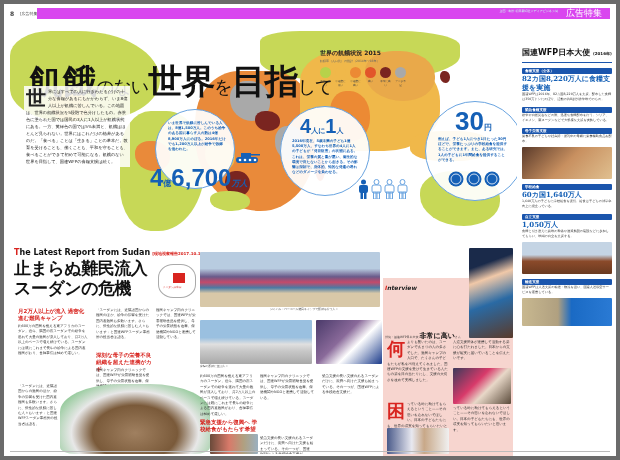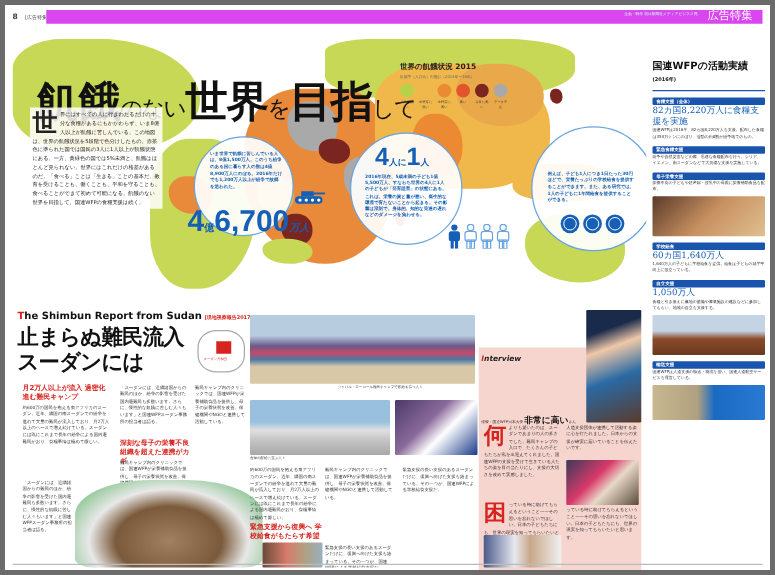--- a/index.html
+++ b/index.html
@@ -30,28 +30,28 @@
   .legend .ttl { font-size: 6px; font-weight: bold; color: #222; }
   .legend .sub { font-size: 3px; color: #666; margin-top: 1px; }
   .legend .dots { display: flex; gap: 4px; margin-top: 4px; }
   .legend .dot { width: 11px; height: 11px; border-radius: 50%; }
   .legend .lbls { display: flex; gap: 4px; margin-top: 1px; font-size: 2.6px; color: #444; }
   .legend .lbls span { width: 11px; text-align: center; }
   .rside { position: absolute; left: 518px; top: 46px; width: 90px; }
   .rside .ttl { font-size: 8px; font-weight: bold; color: #111; line-height: 10px; }
   .rside .ttl small { font-size: 4px; }
   .rbar { background: #1a55ad; color: #fff; font-size: 3.6px; font-weight: bold; padding: 1px 3px; margin-top: 5px; border-radius: 1px; }
-  .rhead { color: #1560b6; font-weight: normal; font-size: 7px; line-height: 9px; font-family: "DejaVu Serif", serif; }
+  .rhead { color: #1560b6; font-weight: bold; font-size: 7px; line-height: 9px; font-family: "DejaVu Serif", serif; }
   .rtxt { font-size: 3.2px; line-height: 5px; color: #333; }
   .rphoto { height: 46px; margin-top: 3px; border-radius: 1px; }
   .sudan { position: absolute; left: 6px; top: 240px; width: 372px; height: 212px; }
   .sudan .tag { position: absolute; left: 4px; top: 4px; font-size: 8px; font-weight: bold; color: #111; }
   .sudan .tag .T { color: #d8241f; }
   .sudan .tag .rep { font-size: 4px; color: #d8241f; font-weight: bold; margin-left: 2px; }
-  .sudan .title { position: absolute; left: 4px; top: 16px; font-family: Liberation Sans, sans-serif; font-size: 17px; line-height: 20px; color: #111; font-weight: bold; letter-spacing: -0.5px; }
+  .sudan .title { position: absolute; left: 4px; top: 16px; font-family: Liberation Mono, monospace; font-size: 17px; line-height: 20px; color: #111; font-weight: bold; letter-spacing: -0.5px; }
   .redhead { color: #d8241f; font-weight: bold; font-size: 5.5px; line-height: 7px; }
   .col { position: absolute; font-size: 3.5px; line-height: 5.4px; color: #333; }
   .photo { position: absolute; border-radius: 1px; }
   .caption { position: absolute; font-size: 2.8px; color: #444; line-height: 3.6px; }
   .interview { position: absolute; left: 379px; top: 274px; width: 130px; height: 178px; background: #f7d5cf; }
   .iv-head { position: absolute; left: 2px; top: 6px; font-size: 6px; font-weight: bold; font-style: italic; color: #222; }
   .iv-head .I { color: #d8241f; }
   .iv-title { position: absolute; left: 2px; top: 17px; font-family: "DejaVu Serif", serif; color: #d8241f; font-weight: bold; font-size: 9px; line-height: 12px; }
   .iv-name { position: absolute; left: 2px; top: 53px; font-size: 3px; color: #333; }
   .iv-name b { font-size: 7px; color: #111; font-family: "DejaVu Serif", serif; }
@@ -177,39 +177,42 @@
         <span>非常に低い</span>
         <span>中程度に低い</span>
         <span>中程度に高い</span>
         <span>高い</span>
         <span>非常に高い</span>
         <span>データ不足</span>
       </div>
     </div>
 
     <div class="circle" style="left:415px;top:70px;width:100px;height:100px;"></div>
+    <div class="bignum" style="left:445px;top:76px;font-size:26px;line-height:28px;">
+      <span>30</span><span style="font-size:8px;">円</span>
+    </div>
     <div class="circ-text" style="left:428px;top:106px;width:70px;height:28px;overflow:hidden;">例えば、子ども1人につき1日たった30円ほどで、栄養たっぷりの学校給食を提供することができます。また、ある研究では、1人の子どもに1年間給食を提供することができる。</div>
     <div style="position:absolute;left:438px;top:140px;display:flex;gap:2px;">
       <svg width="16" height="16" viewBox="0 0 16 16">
           <circle cx="8" cy="8" r="7.5" fill="#1560b6"></circle>
           <circle cx="8" cy="8" r="5" fill="none" stroke="#fff" stroke-width="0.8"></circle>
         </svg>
       <svg width="16" height="16" viewBox="0 0 16 16">
           <circle cx="8" cy="8" r="7.5" fill="#1560b6"></circle>
           <circle cx="8" cy="8" r="5" fill="none" stroke="#fff" stroke-width="0.8"></circle>
         </svg>
       <svg width="16" height="16" viewBox="0 0 16 16">
           <circle cx="8" cy="8" r="7.5" fill="#1560b6"></circle>
           <circle cx="8" cy="8" r="5" fill="none" stroke="#fff" stroke-width="0.8"></circle>
         </svg>
     </div>
   </div>
 
   <div class="rside" style="top:44px;">
-    <div class="ttl"><span>国連WFPの活動実績</span> <small>(2016年)</small></div>
+    <div class="ttl"><span>国連WFP日本大使</span> <small>(2016年)</small></div>
     <div style="height:1px;background:#1a55ad;margin-top:3px;"></div>
 
     <div class="rbar">食糧支援（全体）</div>
     <div class="rhead">82カ国8,220万人に食糧支援を実施</div>
     <div class="rtxt">国連WFPは2016年、82カ国8,220万人を支援。配布した食糧は350万トンにのぼり、活動の約8割が紛争地でのもの。</div>
 
     <div class="rbar">緊急食糧支援</div>
     <div class="rtxt">紛争や自然災害などの際、迅速な食糧配布を行う。シリア、イエメン、南スーダンなどで大規模な支援を実施している。</div>
 
     <div class="rbar">母子栄養支援</div>
@@ -224,24 +227,24 @@
     <div class="rhead">1,050万人</div>
     <div class="rtxt">食糧と引き換えに農地の整備や灌漑施設の建設などに参加してもらい、地域の自立を支援する。</div>
     <div class="rphoto" style="height:32px;background:linear-gradient(180deg,#c4d4e4 0%,#c4d4e4 40%,#8b4a2a 60%,#6a3a20);"></div>
 
     <div class="rbar">輸送支援</div>
     <div class="rtxt">国連WFPは人道支援の輸送・物流を担い、国連人道航空サービスを運営している。</div>
     <div class="rphoto" style="height:28px;background:linear-gradient(90deg,#c8b890 0%,#b0a080 40%,#1a6ac4 55%,#2a7ad4);"></div>
   </div>
 
   <div class="sudan">
-    <div class="tag"><span class="T">T</span><span>he Shimbun Report from Sudan</span><span class="rep">[現地視察報告2017.10.15〜20]</span></div>
+    <div class="tag"><span class="T">T</span><span>he Latest Report from Sudan</span><span class="rep">[現地視察報告2017.10.15〜20]</span></div>
     <div class="title">
         <div>止まらぬ難民流入</div>
-        <div>スーダンには</div>
+        <div>スーダンの危機</div>
       </div>
 
     <div style="position:absolute;left:148px;top:20px;width:38px;height:34px;border:0.5px solid #aaa;border-radius:40%;background:#fff;">
       <div style="position:absolute;left:14px;top:8px;width:12px;height:10px;background:#d8241f;"></div>
       <div style="position:absolute;left:4px;top:20px;font-size:2.6px;color:#d8241f;">スーダン共和国</div>
     </div>
 
     <div class="photo" style="left:190px;top:8px;width:180px;height:55px;background:linear-gradient(180deg,#b8cce0 0%,#b8cce0 30%,#6a5a8a 45%,#c44a6a 55%,#4a7aa4 65%,#d8c8a8 75%,#d8c8a8);"></div>
     <div class="caption" style="left:260px;top:64px;width:110px;">ジャバル・ローコール難民キャンプで配給を待つ人々</div>
 

